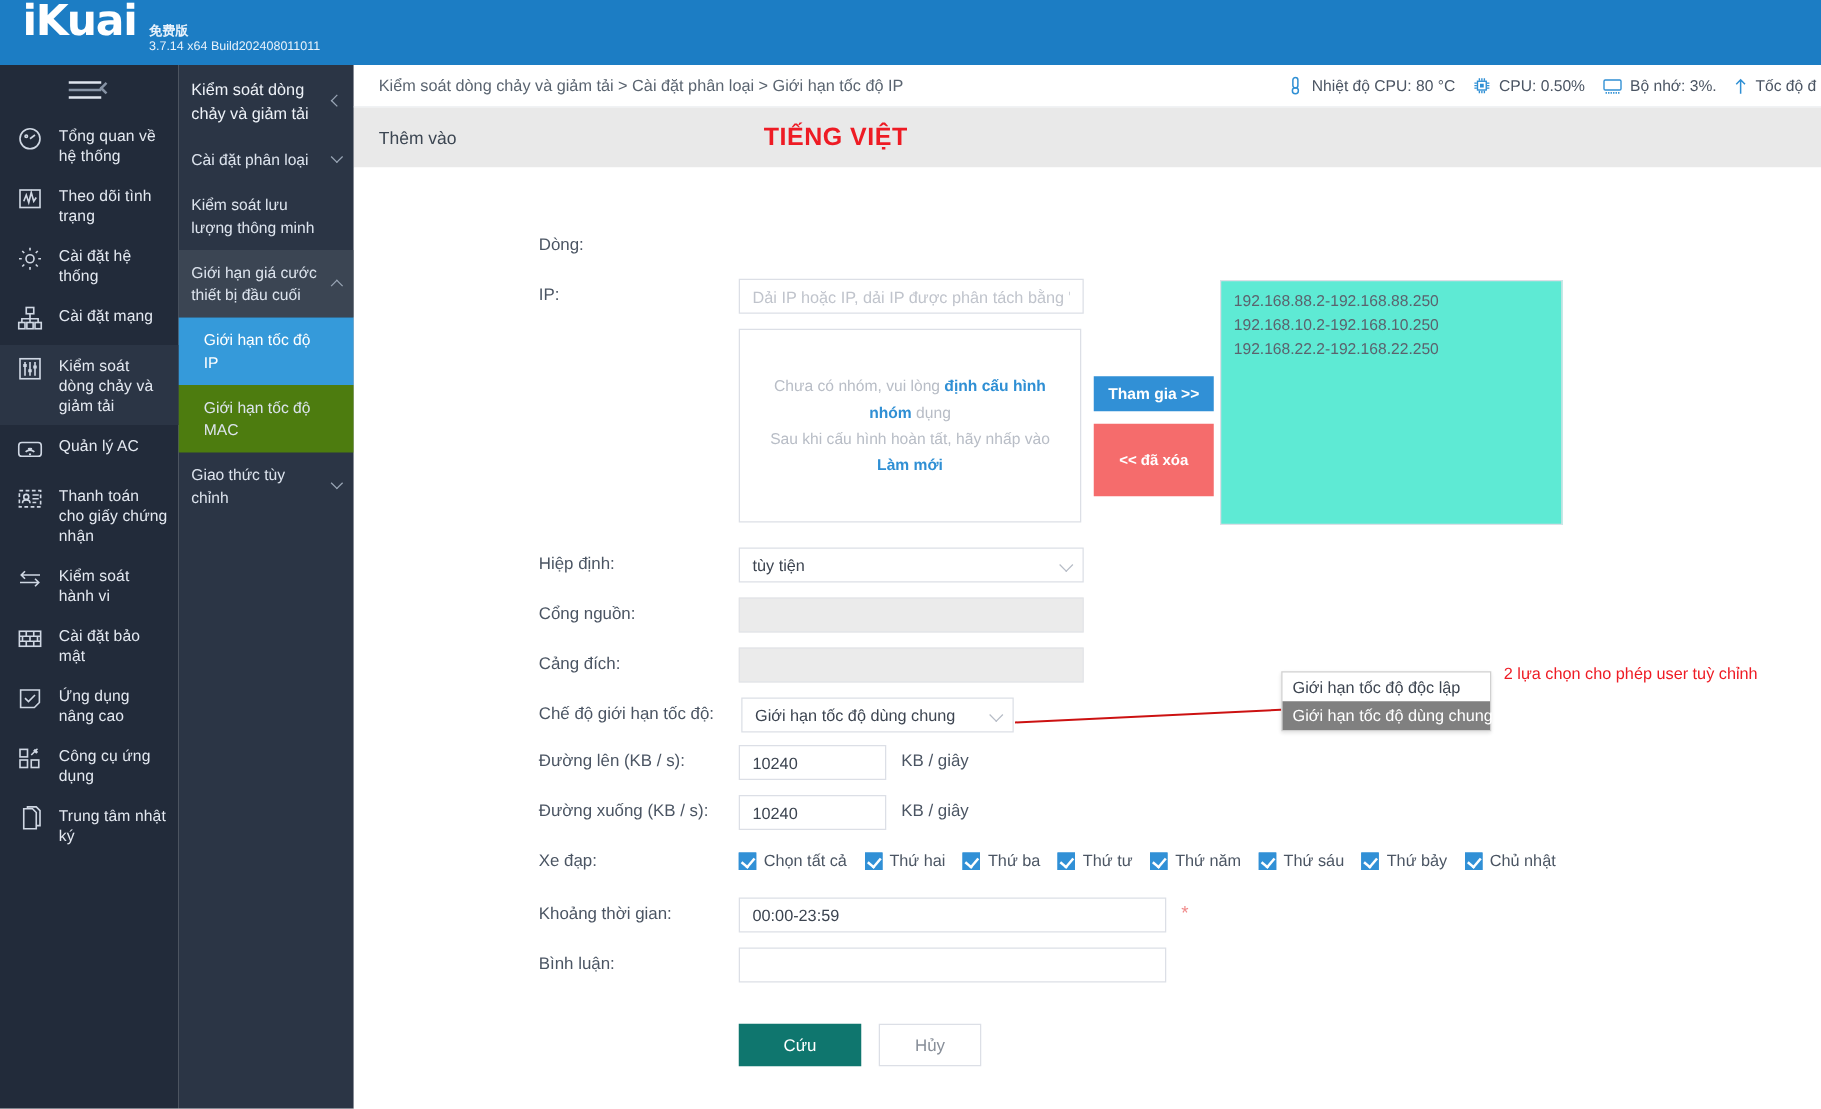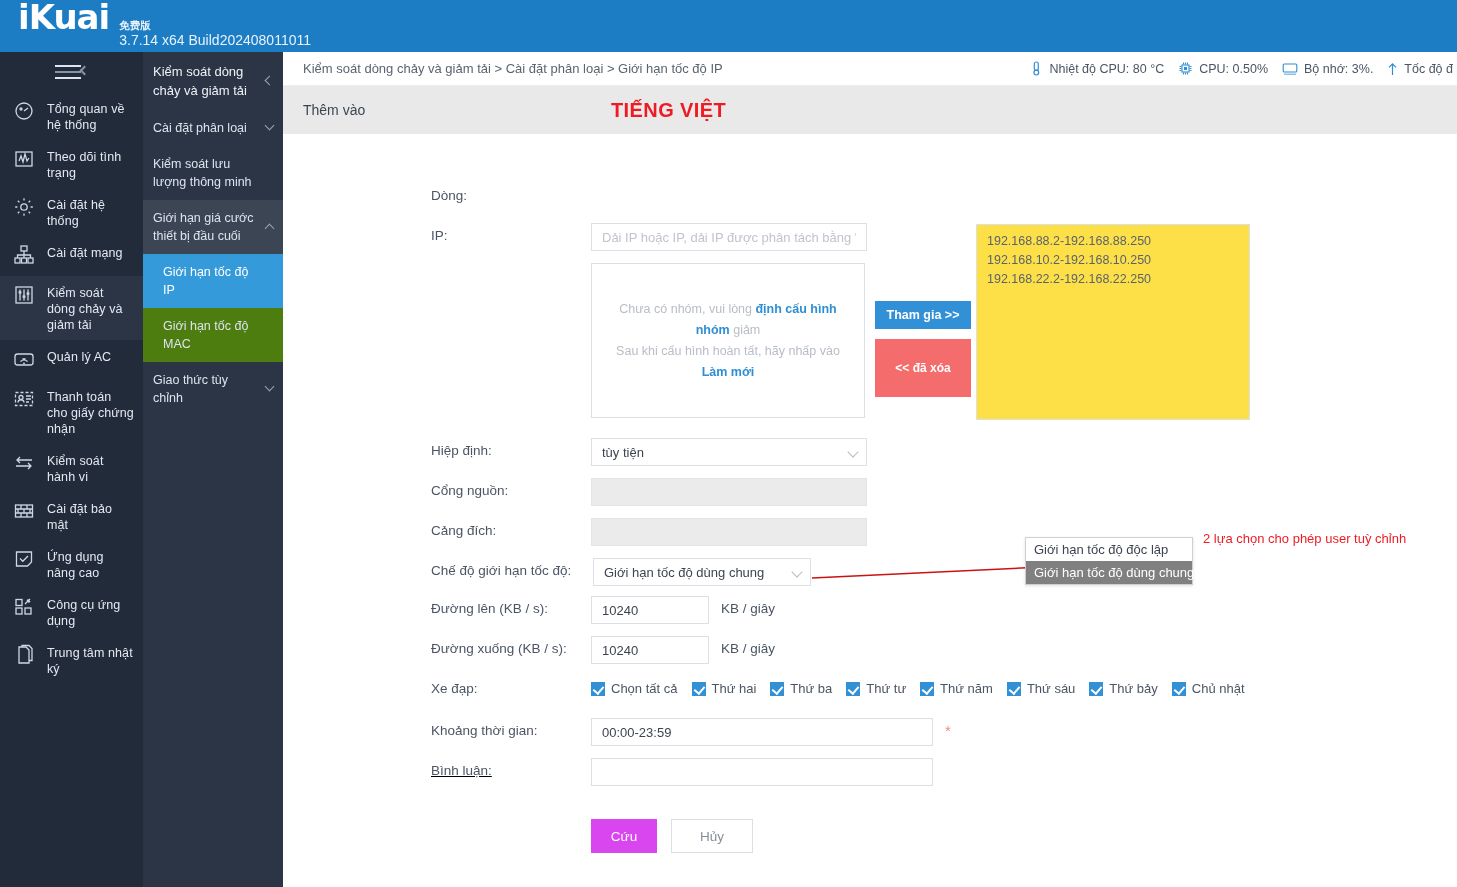--- a/index.html
+++ b/index.html
@@ -18,21 +18,21 @@
     display: flex; align-items: flex-start;
   }
   .logo-wrap { display: flex; align-items: baseline; padding-left: 18px; }
   .logo-text {
     font-size: 34px; font-weight: bold; color: #ffffff;
     letter-spacing: -1px; line-height: 34px;
     font-family: "DejaVu Sans", sans-serif;
   }
   .logo-meta { margin-left: 10px; color: #e8f2fb; line-height: 1.25; }
   .logo-meta .m1 { font-size: 10.5px; font-weight: bold; display:block; }
-  .logo-meta .m2 { font-size: 14px; display:block; }
+  .logo-meta .m2 { font-size: 10px; display:block; }
 
   
   .rail {
     position: absolute; left: 0; top: 52px; width: 143px; height: 835px;
     background: #222b3a;
   }
   .rail-toggle {
     height: 40px; display: flex; align-items: center; justify-content: center;
     cursor: pointer;
   }
@@ -155,41 +155,41 @@
     padding: 7px 10px; cursor: pointer; font-weight: bold; min-width: 96px;
     font-family: "Liberation Sans", sans-serif;
   }
   .bdel {
     background: #f56c6c; color: #fff; border: none; font-size: 12px;
     padding: 22px 10px; cursor: pointer; font-weight: bold; min-width: 96px;
     font-family: "Liberation Sans", sans-serif;
   }
   .iplist {
     position: absolute; left: 693px; top: 90px; width: 274px; height: 196px;
-    border: 1px solid #dcdfe6; background: #fde047; padding: 7px 10px;
+    border: 1px solid #dcdfe6; background: #5eead4; padding: 7px 10px;
     font-size: 12.5px; color: #5b636e; line-height: 19px; overflow: auto;
   }
 
   
   .cbrow { display: flex; align-items: center; gap: 4px; flex-wrap: nowrap; }
   .cbitem { display: flex; align-items: center; gap: 6px; margin-right: 10px; cursor: pointer; }
   .cb {
     width: 14px; height: 14px; background: #3190d6; border: 1px solid #3190d6;
     position: relative; flex: 0 0 14px;
   }
   .cb::after {
     content: ""; position: absolute; left: 3px; top: 1px;
     width: 5px; height: 8px; border-right: 2px solid #fff; border-bottom: 2px solid #fff;
     transform: rotate(40deg);
   }
   .cblab { font-size: 13px; color: #4b5563; white-space: nowrap; }
 
   
   .bsave {
-    background: #d946ef; color: #fff; border: none; width: 66px; height: 34px;
+    background: #0f766e; color: #fff; border: none; width: 98px; height: 34px;
     font-size: 13.5px; cursor: pointer; font-family: "Liberation Sans", sans-serif;
   }
   .bcancel {
     background: #fff; color: #888f99; border: 1px solid #dcdfe6;
     width: 82px; height: 34px; font-size: 13.5px; cursor: pointer;
     margin-left: 14px; font-family: "Liberation Sans", sans-serif;
   }
 
   
   .optpop {
@@ -459,21 +459,21 @@
     </div>
 
     <div class="row" style="left:148px; top:89px;">
       <div class="lab">IP:</div>
       <input class="inp" style="width: 276px;" placeholder="Dải IP hoặc IP, dải IP được phân tách bằng &quot;-&quot;.">
     </div>
 
     <div class="row" style="left:308px; top:129px;">
       <div class="grpbox">
         <div>
-          <span>Chưa có nhóm, vui lòng </span><a href="#">định cấu hình nhóm</a><span> giảm</span><br>
+          <span>Chưa có nhóm, vui lòng </span><a href="#">định cấu hình nhóm</a><span> dụng</span><br>
           <span>Sau khi cấu hình hoàn tất, hãy nhấp vào </span><a href="#">Làm mới</a>
         </div>
       </div>
       <div class="btncol">
         <button class="bjoin">Tham gia &gt;&gt;</button>
         <button class="bdel">&lt;&lt; đã xóa</button>
       </div>
     </div>
 
     <div class="iplist">
@@ -557,21 +557,21 @@
         </label>
       </div>
     </div>
 
     <div class="row" style="left:148px; top:584px;">
       <div class="lab">Khoảng thời gian:</div>
       <input class="inp" style="width: 342px;" value="00:00-23:59">
       <div class="req">*</div>
     </div>
 
-    <div class="row" style="left:148px; top:624px;text-decoration:underline;">
+    <div class="row" style="left:148px; top:624px;">
       <div class="lab">Bình luận:</div>
       <input class="inp" style="width: 342px;" value="">
     </div>
 
     <div class="row" style="left:308px; top:685px;">
       <button class="bsave">Cứu</button>
       <button class="bcancel">Hủy</button>
     </div>
   </div>
 

